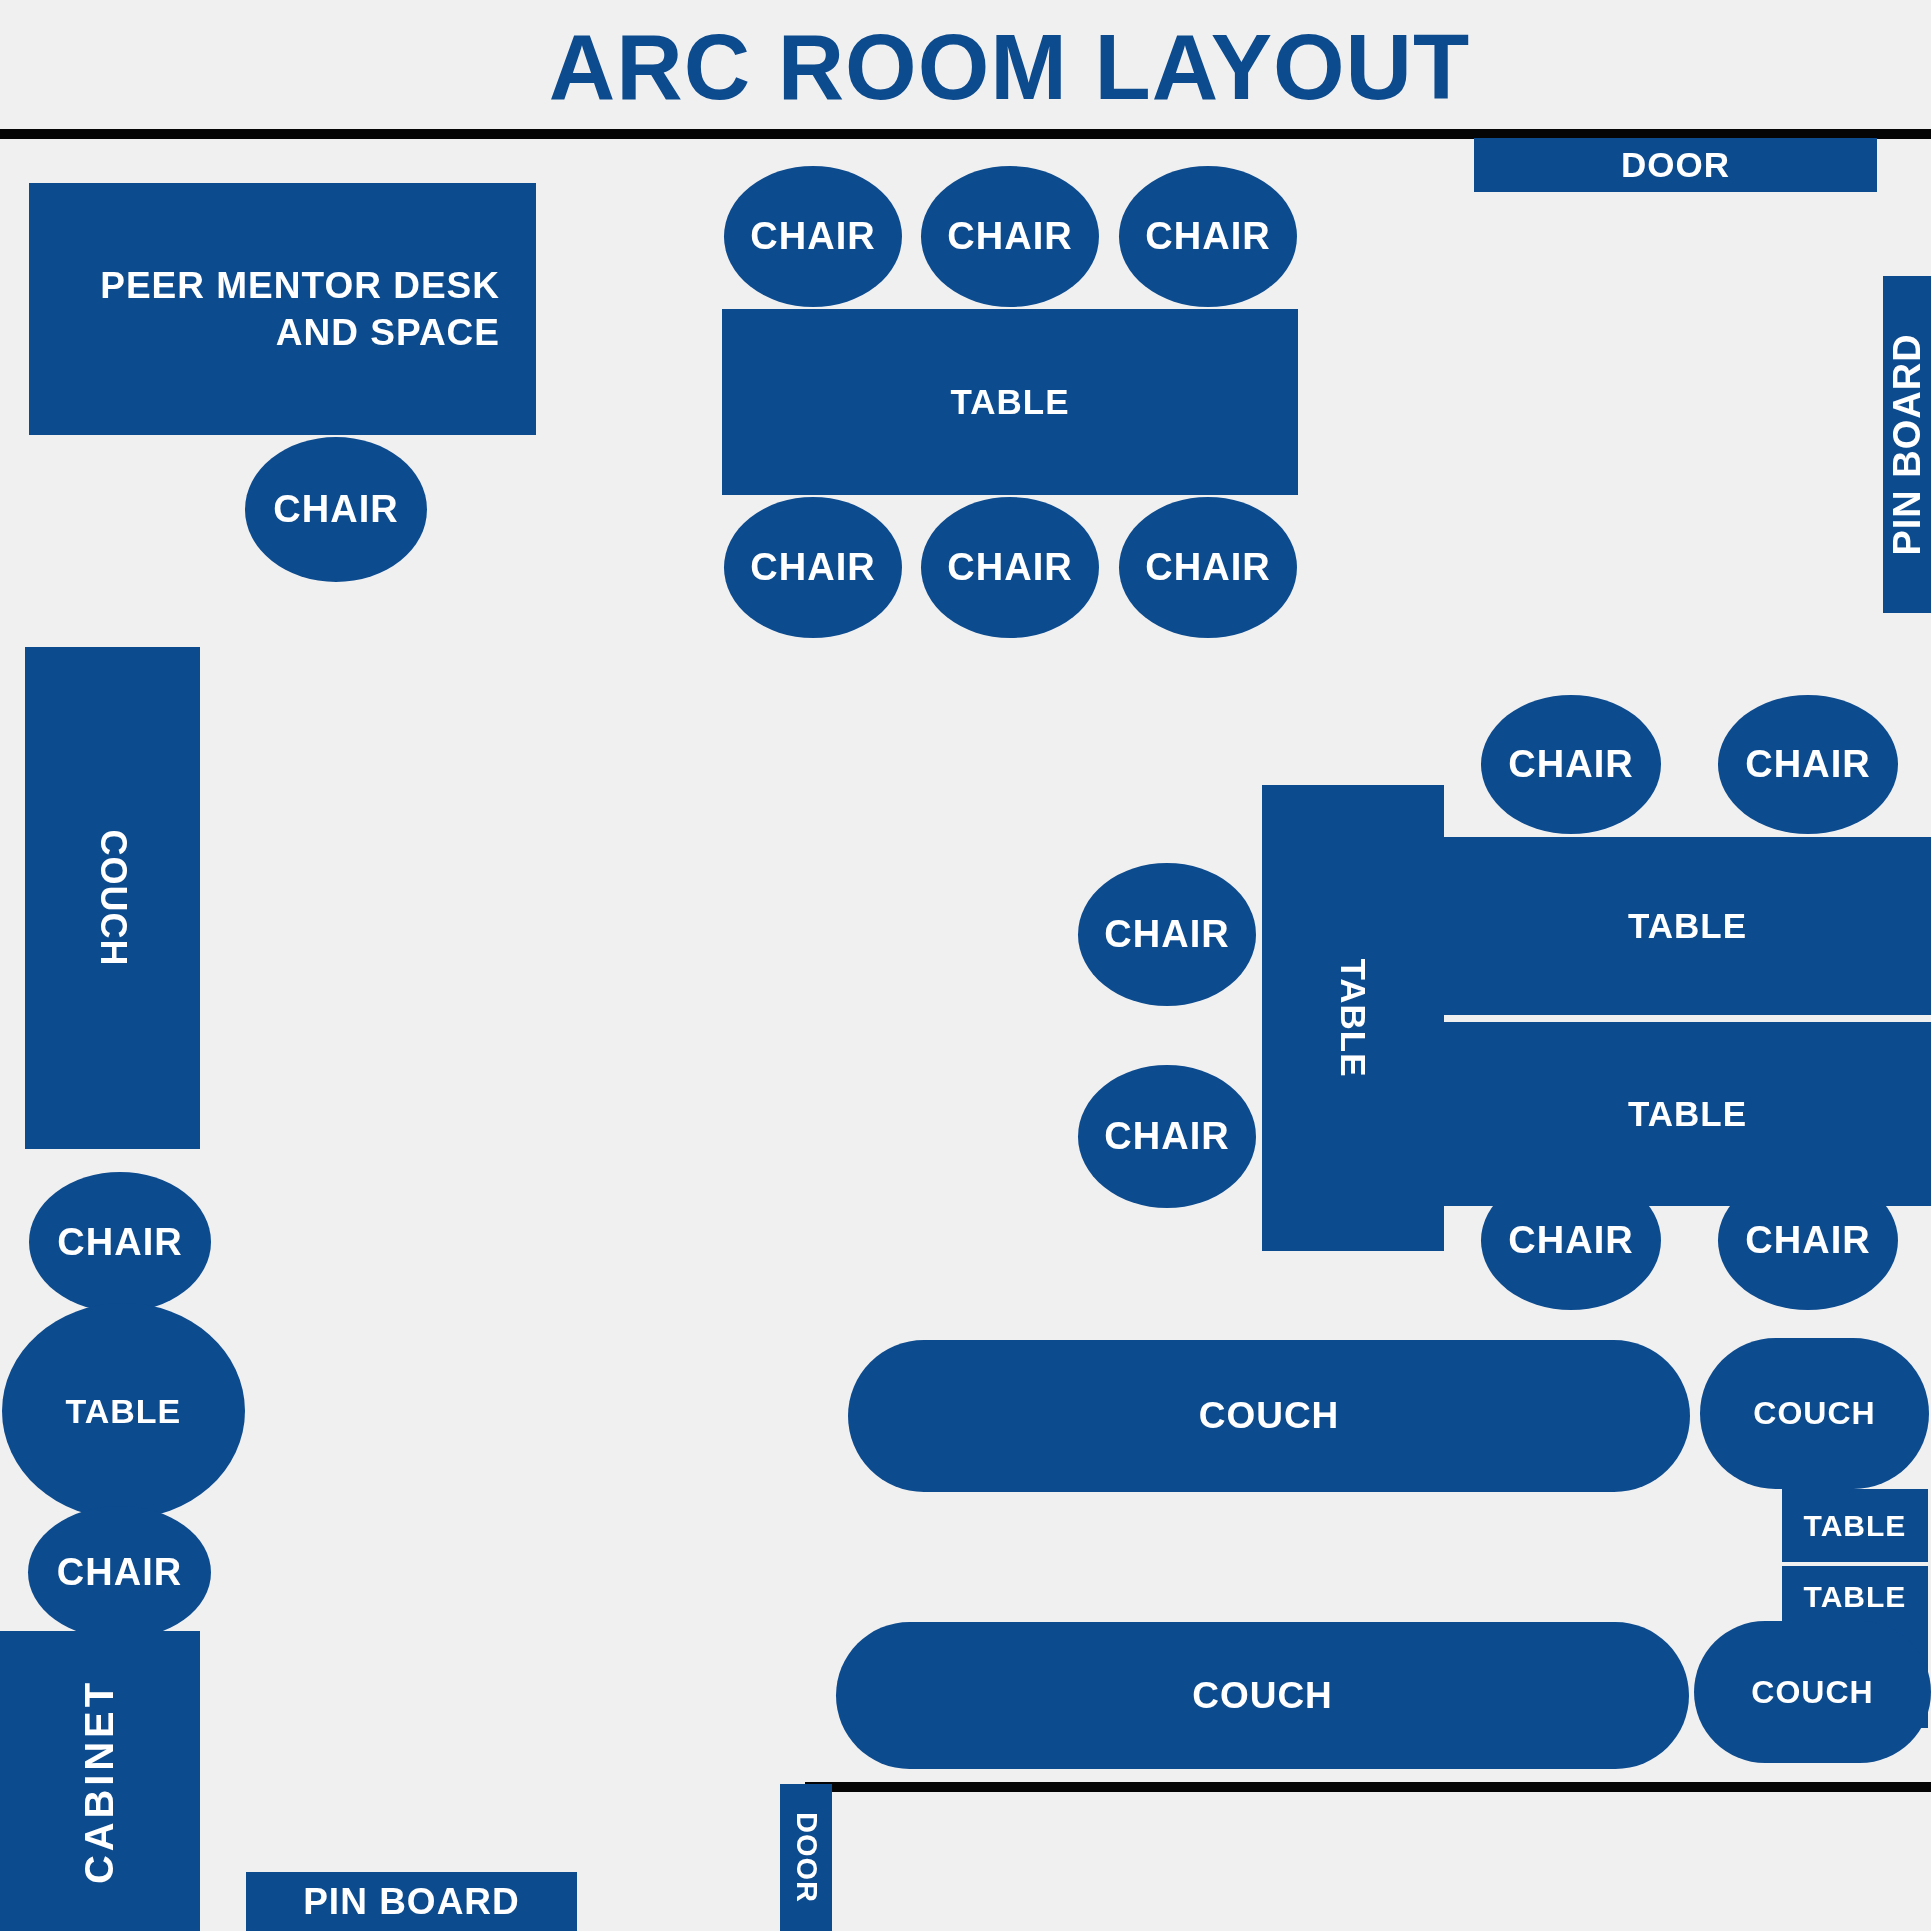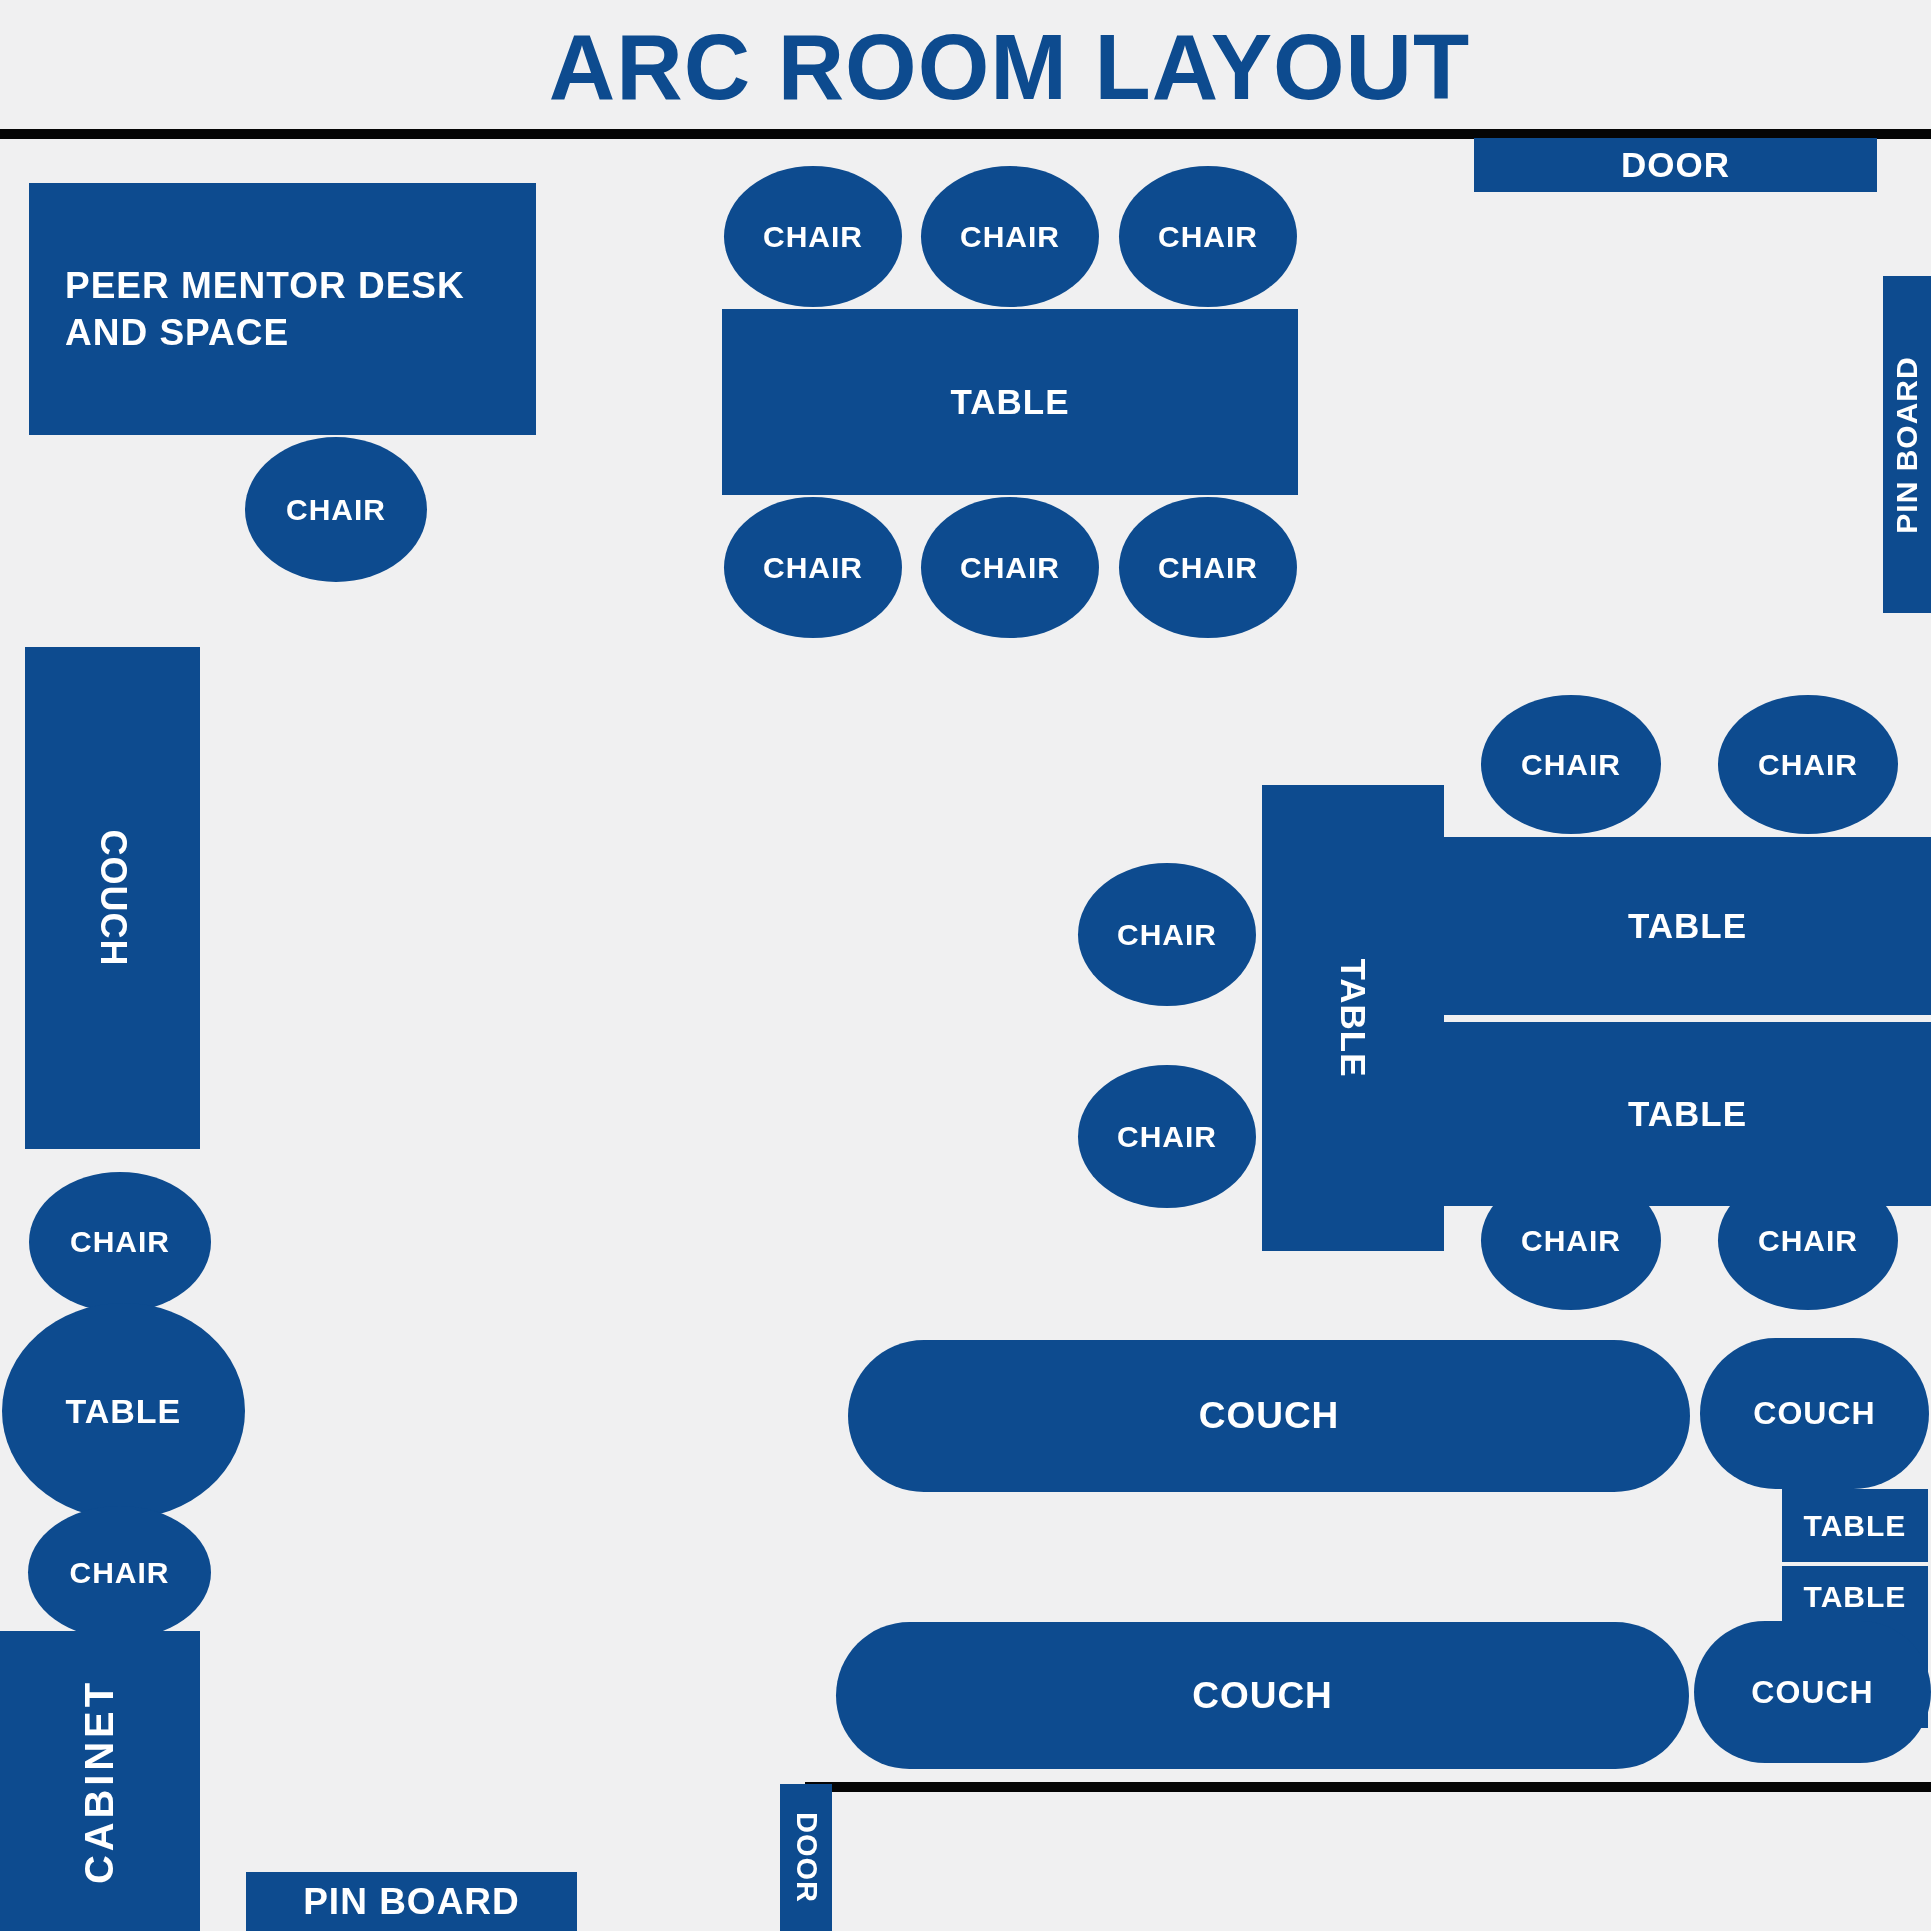--- a/index.html
+++ b/index.html
@@ -5,36 +5,36 @@
   html,body{margin:0;padding:0;background:#d8d8d8;}
   #canvas{
     position:relative;width:1931px;height:1931px;overflow:hidden;
     background:#f0f0f1;
     font-family:"Liberation Sans","DejaVu Sans",sans-serif;
   }
   .abs{position:absolute;box-sizing:border-box;}
   .shape{
     background:#0d4b8f;color:#ffffff;
     display:flex;align-items:center;justify-content:center;
-    text-align:left;font-weight:800;letter-spacing:1px;
+    text-align:right;font-weight:800;letter-spacing:1px;
   }
   .ellipse{border-radius:50%;}
   .pill{border-radius:87px;}
   .lbl{white-space:nowrap;}
   .rot90 .lbl{transform:rotate(90deg);}
   .rot270 .lbl{transform:rotate(-90deg);}
   .line{background:#050505;}
   #page-title{
     position:absolute;left:0;top:15.4px;width:1931px;
     text-align:center;color:#0d4b8f;font-size:92px;font-weight:800;
     letter-spacing:1px;
     margin-left:44px;
   }
   .fs30{font-size:29px;} .fs31{font-size:30px;} .fs33{font-size:32px;}
-  .fs34{font-size:30px;} .fs35{font-size:34px;} .fs36{font-size:35px;}
+  .fs34{font-size:38px;} .fs35{font-size:34px;} .fs36{font-size:35px;}
   .fs37{font-size:36px;} .fs38{font-size:37px;} .fs41{font-size:40px;letter-spacing:3.9px;}
   .desk-text{font-size:37px;line-height:1.28;padding:0 36px;}
   .top-align{align-items:flex-start;padding-top:13.5px;}
 </style>
 </head>
 <body>
 
 <div id="canvas">
 
   <div id="page-title">ARC ROOM LAYOUT</div>

